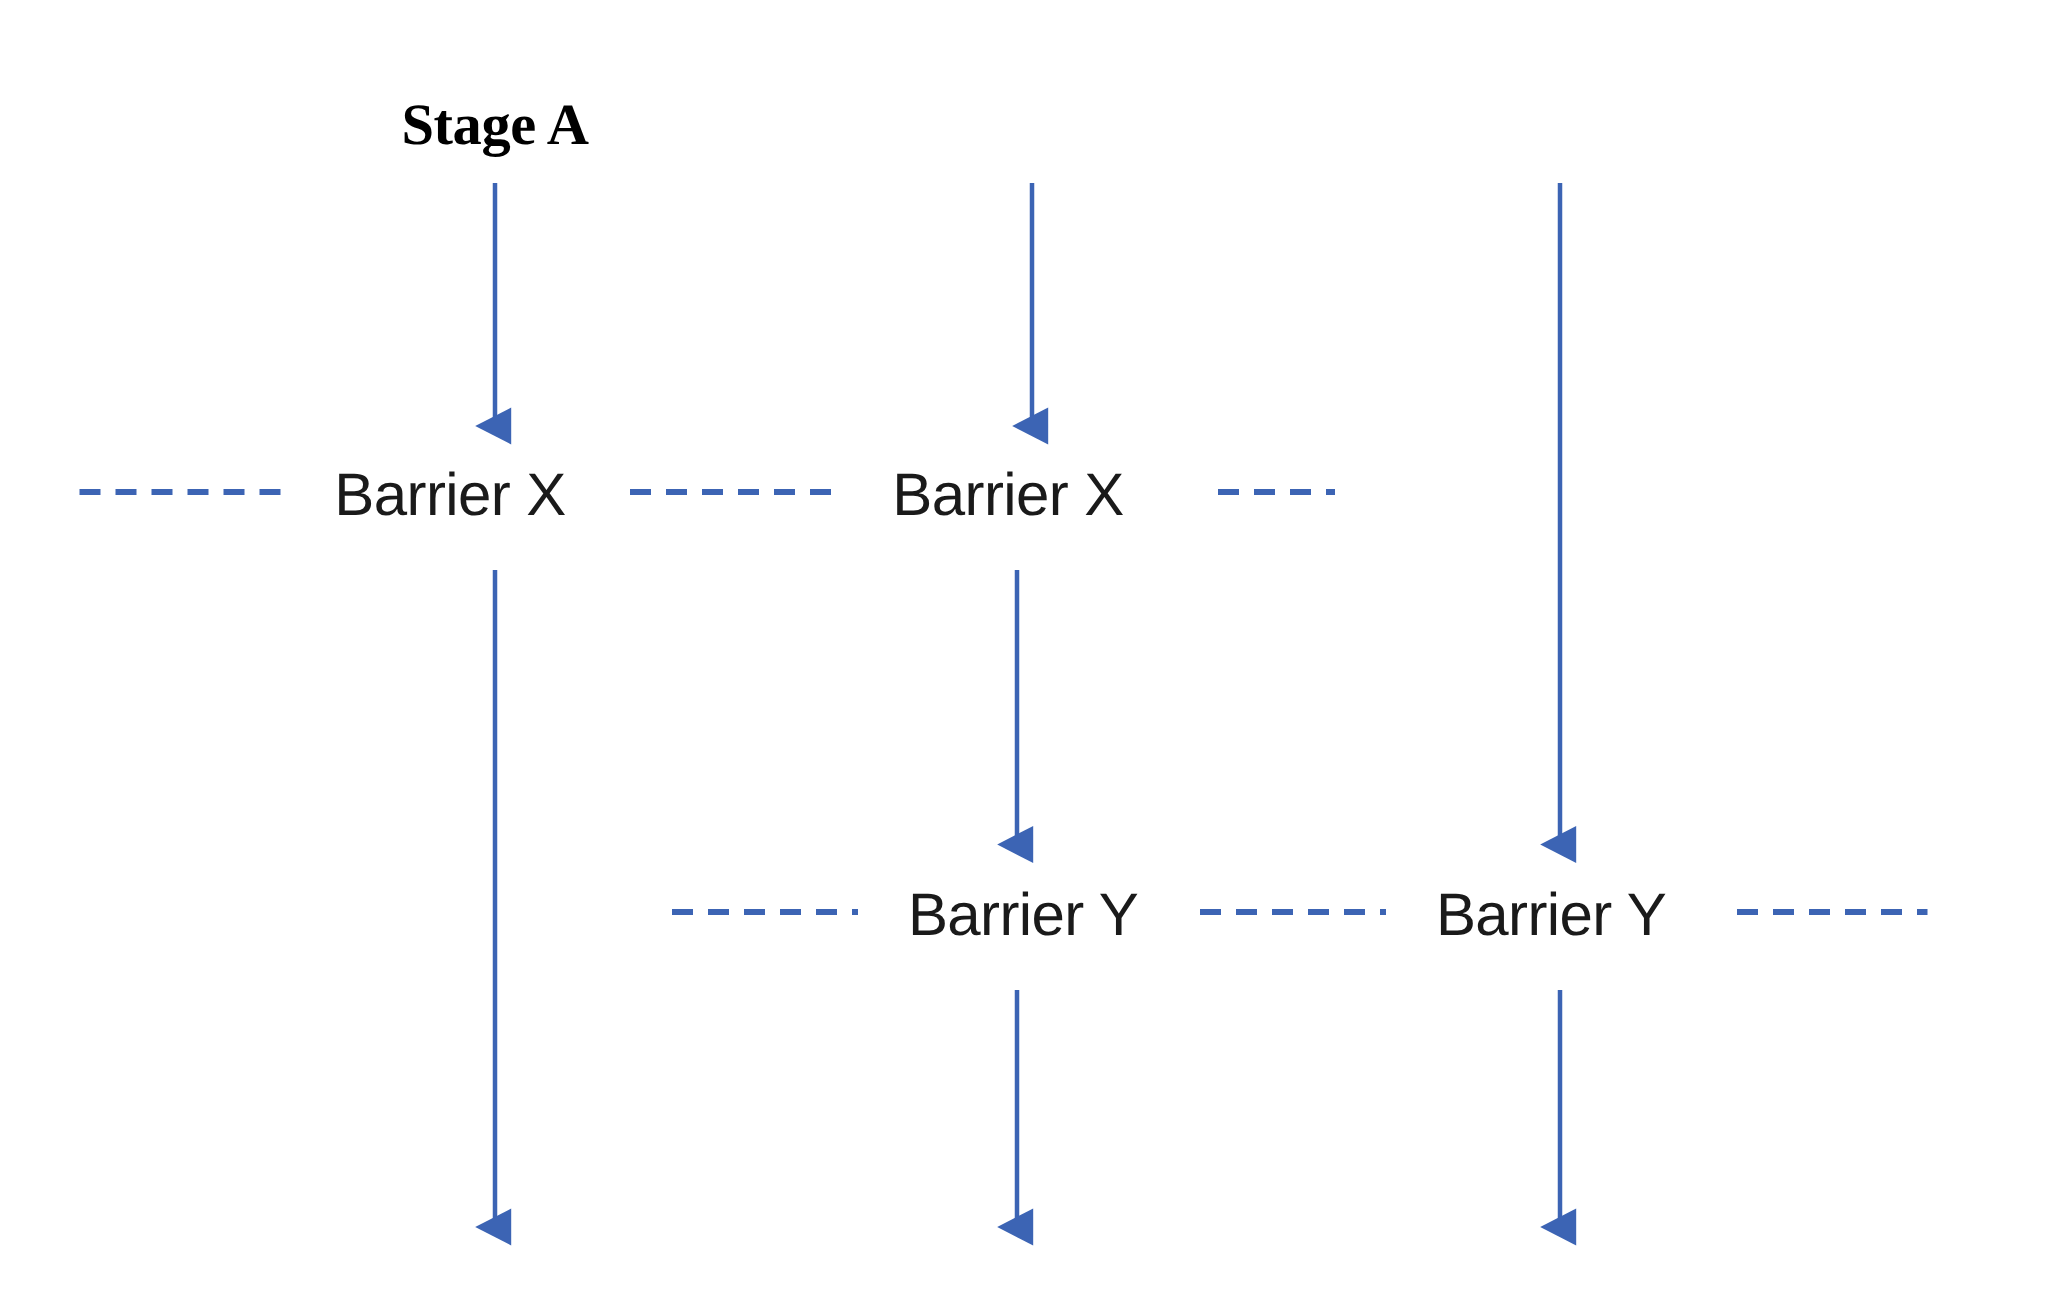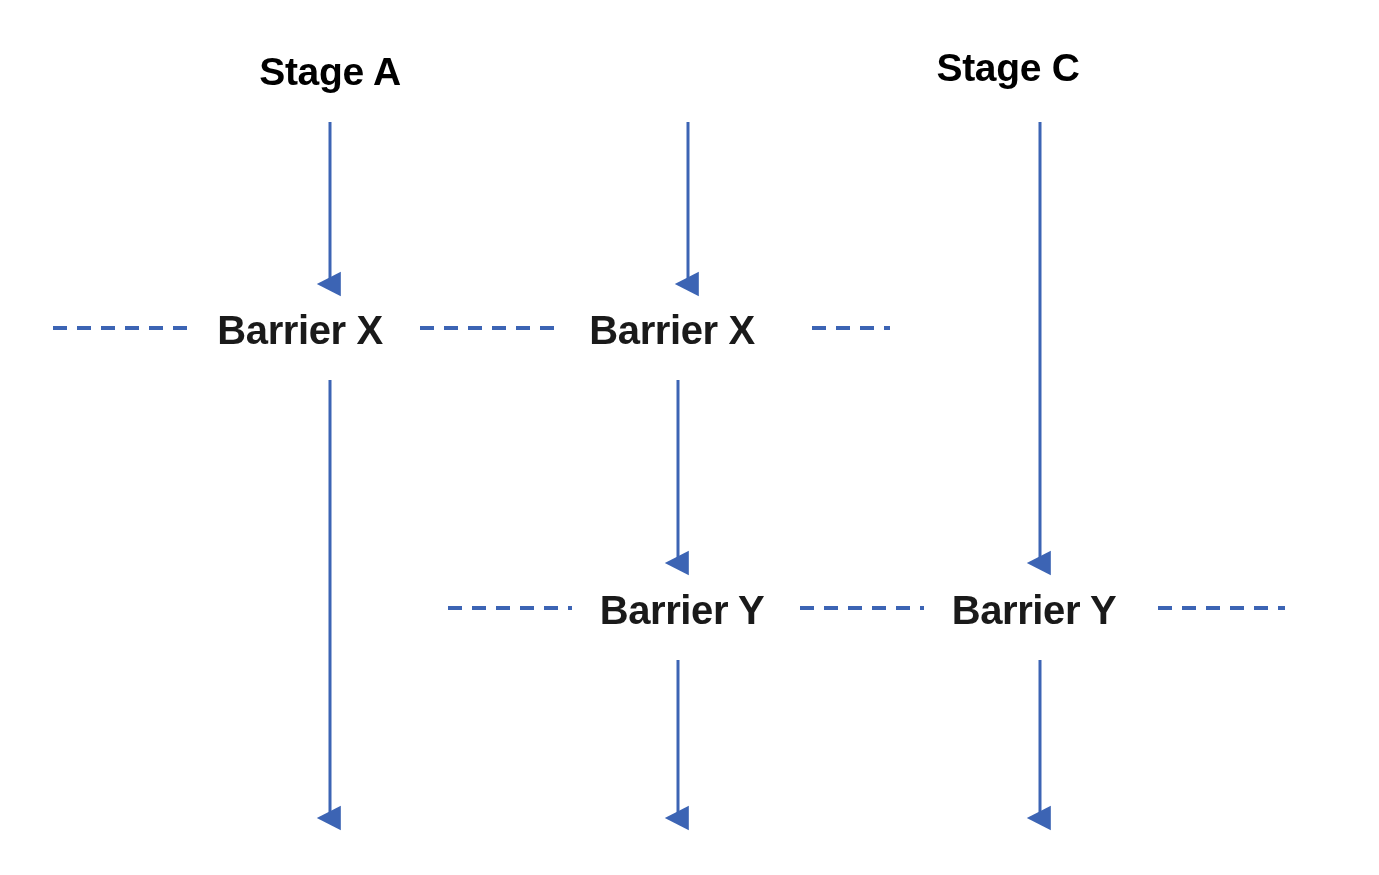--- a/index.html
+++ b/index.html
@@ -24,21 +24,21 @@
     font-size: 39px;
     line-height: 1;
     color: #000000;
     white-space: nowrap;
     transform: translateX(-50%);
     letter-spacing: -0.3px;
   }
   .barrier-label {
     position: absolute;
     font-family: "Liberation Sans", sans-serif;
-    font-weight: bold;
+    font-weight: normal;
     font-size: 40px;
     line-height: 1;
     color: #1a1a1a;
     white-space: nowrap;
     transform: translate(-50%, -50%);
     letter-spacing: -0.4px;
   }
   svg.layer {
     position: absolute;
     left: 0;
@@ -47,24 +47,23 @@
     height: 875px;
     pointer-events: none;
   }
   svg.layer * { pointer-events: auto; }
 </style>
 </head>
 <body>
 
 <div id="canvas">
 
-  <div class="stage-label" style="left:330px; top:52px;">Stage A</div>
+  <div class="stage-label" style="left:330px; top:64px;font-family:Liberation Serif, serif;">Stage A</div>
 
 
-  <div class="stage-label" style="left:1008px; top:48px;">Stage C</div>
 
   <div class="barrier-label" style="left:300px; top:330px;">Barrier X</div>
 
   <div class="barrier-label" style="left:672px; top:330px;">Barrier X</div>
 
   <div class="barrier-label" style="left:682px; top:610px;">Barrier Y</div>
 
   <div class="barrier-label" style="left:1034px; top:610px;">Barrier Y</div>
 
   <svg class="layer" viewBox="0 0 1379 875">

